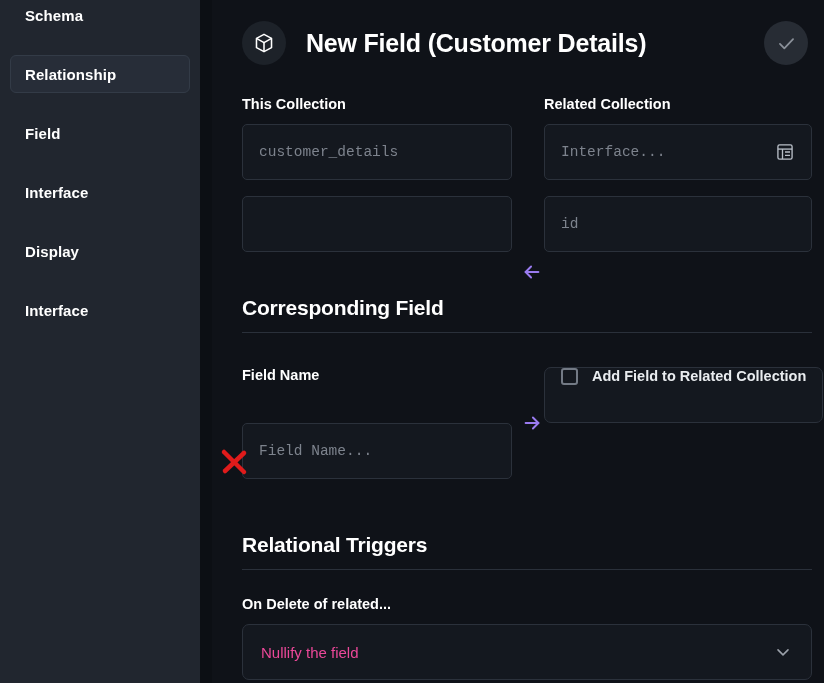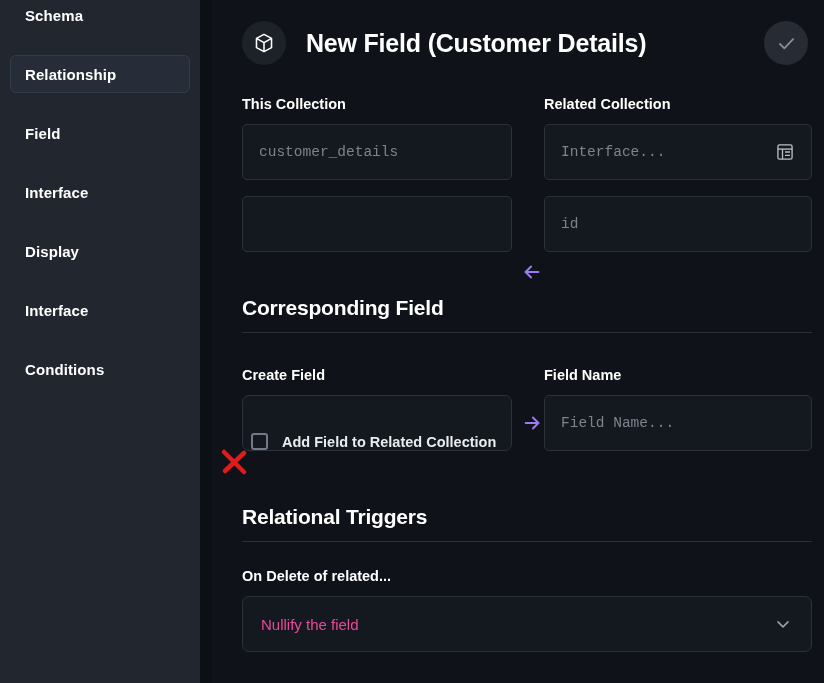--- a/index.html
+++ b/index.html
@@ -176,22 +176,22 @@
     background: #2a303a;
     width: 100%;
   }
 
   .checkbox-box {
     height: 56px;
     border: 1px solid #2b313b;
     border-radius: 7px;
     background: #14181f;
     display: flex;
-    align-items: flex-end;
-    padding: 0 8px;
+    align-items: flex-start;
+    padding: 0 16px;
     cursor: pointer;
   }
   .cbx {
     width: 17px; height: 17px;
     min-width: 17px;
     border: 2px solid #737a85;
     border-radius: 3px;
     background: transparent;
   }
   .cbx-label {
@@ -258,23 +258,20 @@
       <span>Field</span>
     </div>
     <div class="nav-item">
       <span>Interface</span>
     </div>
     <div class="nav-item">
       <span>Display</span>
     </div>
     <div class="nav-item">
       <span>Interface</span>
-    </div>
-    <div class="nav-item">
-      <span>Conditions</span>
     </div>
     <div class="sidebar-scroll"></div>
   </div>
 
   <div class="gutter"></div>
 
   <div class="main">
 
     <div class="header">
       <div class="header-icon">
@@ -327,21 +324,20 @@
             <path d="M11 6 5 12l6 6"></path>
         </svg>
       </div>
     </div>
 
     <div class="section">
       <div class="section-title">Corresponding Field</div>
       <div class="section-rule"></div>
 
       <div class="field-grid" style="position:relative; margin-top:34px;">
-        <div class="fld-label">Create Field</div>
         <div class="fld-label">Field Name</div>
 
         <div class="checkbox-box">
           <span class="cbx"></span>
           <span class="cbx-label">Add Field to Related Collection</span>
         </div>
         <div class="inp">
           <span>Field Name...</span>
         </div>
 

